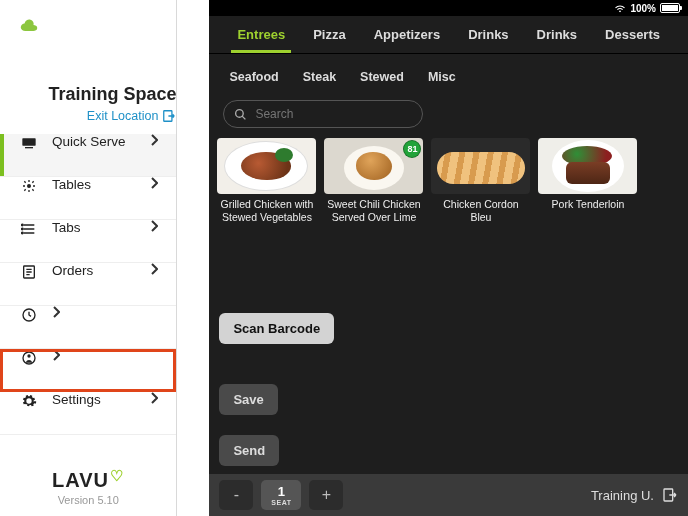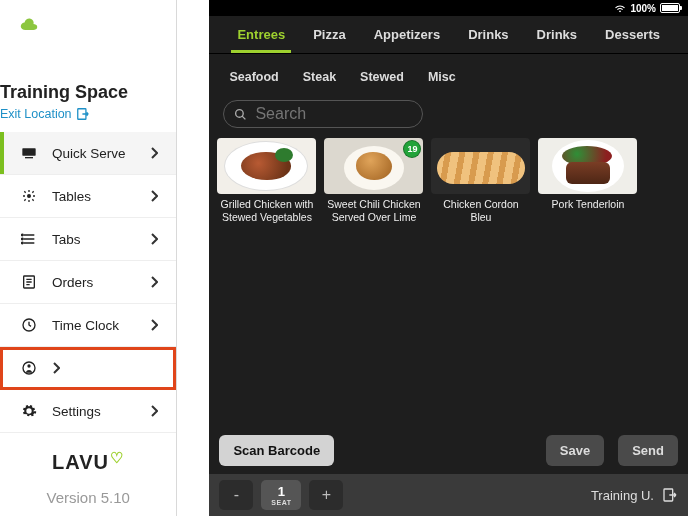--- a/index.html
+++ b/index.html
@@ -1,59 +1,59 @@
 <!DOCTYPE html>
 <html><head>
 <meta charset="utf-8">
 <style>
   * { box-sizing: border-box; margin: 0; padding: 0; }
   html, body { width: 688px; height: 516px; font-family: -apple-system, "Helvetica Neue", Arial, sans-serif; overflow: hidden; }
   .app { display: flex; width: 688px; height: 516px; }
   .sidebar { width: 258px; height: 516px; background: #fff; display: flex; flex-direction: column; border-right: 1px solid #d9d9d9; }
   .logo-area { height: 50px; display: flex; align-items: center; padding-left: 20px; }
   .logo-cloud { width: 18px; height: 14px; position: relative; }
-  .header { text-align: left; padding: 2px 0 10px; margin-top: 32px; }
+  .header { text-align: right; padding: 2px 0 10px; margin-top: 32px; }
   .title { font-weight: 700; font-size: 18px; color: #222; }
   .exit { color: #1e90c7; font-size: 12.5px; display: inline-flex; align-items: center; gap: 4px; margin-top: 4px; cursor: pointer; }
   .nav { flex: 1; }
-  .nav-item { display: flex; align-items: center; height: 43px; padding: 0 18px 0 20px; border-bottom: 1px solid #eee; position: relative; cursor: pointer; }
+  .nav-item { display: flex; align-items: flex-start; height: 43px; padding: 0 18px 0 20px; border-bottom: 1px solid #eee; position: relative; cursor: pointer; }
   .nav-item.active { background: #f5f5f5; }
   .nav-item.active::before { content:''; position:absolute; left:0; top:0; bottom:0; width:4px; background:#7cbf1f; }
   .nav-icon { width: 18px; height: 18px; margin-right: 14px; color:#222; display:flex; align-items:center; justify-content:center;}
   .nav-label { flex: 1; font-size: 13.5px; color: #222; }
   .chev { color:#333; }
   .nav-item.highlight { outline: 3px solid #e0451a; outline-offset: -3px; border-bottom-color: transparent;}
   .sidebar-footer { text-align: center; padding: 18px 0 10px; }
   .lavu { font-weight: 800; font-size: 20px; letter-spacing: 1px; color:#222; display:inline-flex; align-items:flex-start; }
   .heart { color:#9ed12f; font-size:15px; margin-left:1px; margin-top:-2px;}
-  .version { font-size: 15px; color: #999; margin-top: 15px; }
+  .version { font-size: 11px; color: #999; margin-top: 2px; }
 
   .main { flex: 1; background: #1e1e1e; display: flex; flex-direction: column; color: #fff; position:relative;margin-left:32px; }
   .statusbar { height: 16px; background:#000; display:flex; justify-content:flex-end; align-items:center; gap:4px; padding-right:8px; font-size:10px; font-weight:600;}
   .wifi { width:12px; height:9px; }
   .battery { width:20px; height:10px; border:1px solid #fff; border-radius:2px; position:relative;}
   .battery::after { content:''; position:absolute; right:-3px; top:2px; width:2px; height:4px; background:#fff; border-radius:0 1px 1px 0;}
   .battery-fill { position:absolute; left:1px; top:1px; bottom:1px; right:1px; background:#fff;}
   .tabs { display:flex; padding: 0 14px; gap: 0; border-bottom:1px solid #000; background:#1e1e1e; height:38px; align-items:stretch;}
   .tab { padding: 0 14px; font-size: 13px; font-weight:700; color:#ddd; display:flex; align-items:center; cursor:pointer; position:relative;}
   .tab.active { color:#9ed12f; }
   .tab.active::after { content:''; position:absolute; left:8px; right:8px; bottom:0; height:3px; background:#9ed12f;}
   .subtabs { display:flex; gap:12px; padding: 12px 14px 6px; align-items:center; font-size:12.5px; font-weight:700;}
   .subtabs .pill { background:#ccc; color:#111; border-radius:14px; padding:6px 14px; cursor:pointer;}
   .subtabs .sub { color:#ddd; padding:4px 6px; cursor:pointer;}
   .searchrow { padding: 6px 14px 10px; }
   .search { width: 200px; height:28px; border-radius:14px; border:1px solid #555; background:#1e1e1e; display:flex; align-items:center; padding:0 10px; gap:8px;}
-  .search input { flex:1; background:transparent; border:none; outline:none; color:#a3a3a3; font-size:16px;}
+  .search input { flex:1; background:transparent; border:none; outline:none; color:#a3a3a3; font-size:12px;}
   .grid { display:flex; gap:8px; padding: 0 8px; }
   .card { width:99px; text-align:center; cursor:pointer;}
   .thumb { width:99px; height:56px; border-radius:4px; position:relative; overflow:hidden;}
   .badge { position:absolute; top:2px; right:2px; width:18px; height:18px; border-radius:50%; background:#22a33a; color:#fff; font-size:9px; font-weight:700; display:flex; align-items:center; justify-content:center; border:1px solid rgba(0,0,0,.3);}
   .card-label { font-size:10.5px; color:#eee; margin-top:4px; line-height:1.25; min-height:26px;}
   .bottom { position:absolute; left:0; right:0; bottom:0; }
-  .action-row { display:flex; align-items:flex-start; padding:8px 10px; gap:14px; background:#1e1e1e;}
+  .action-row { display:flex; align-items:flex-start; padding:8px 10px; gap:20px; background:#1e1e1e;flex-direction:column;}
   .chip { background:#d3d3d3; color:#111; font-weight:700; font-size:13px; border-radius:6px; padding:8px 14px; cursor:pointer;}
   .spacer { flex:1;}
   .btn-dark { background:#4a4a4a; color:#ddd; font-weight:700; font-size:13px; border-radius:6px; padding:8px 14px; cursor:pointer;}
   .seatbar { height:42px; background:#3a3a3a; display:flex; align-items:center; padding:0 10px; gap:8px;}
   .seat-btn { width:34px; height:30px; border-radius:5px; background:#2c2c2c; color:#bbb; display:flex; align-items:center; justify-content:center; font-size:16px; cursor:pointer;}
   .seat-count { width:40px; height:30px; border-radius:5px; background:#555; color:#fff; display:flex; flex-direction:column; align-items:center; justify-content:center; font-size:13px; font-weight:700; line-height:1;}
   .seat-count span:last-child { font-size:7px; font-weight:600; color:#ddd; letter-spacing:.5px; margin-top:1px;}
   .user { margin-left:auto; display:flex; align-items:center; gap:8px; color:#ddd; font-size:13px; cursor:pointer;text-align:center;}
   svg { display:block; }
   
@@ -156,21 +156,20 @@
             </svg>
           </span>
       </div>
       <div class="nav-item">
         <span class="nav-icon">
             <svg width="16" height="16" viewBox="0 0 24 24" fill="none" stroke="#222" stroke-width="2">
               <circle cx="12" cy="12" r="9"></circle>
               <path d="M12 7v5l3 2"></path>
             </svg>
           </span>
-        <span class="nav-label">Time Clock</span>
         <span class="chev">
             <svg width="8" height="12" viewBox="0 0 8 12" fill="none" stroke="#333" stroke-width="2">
               <path d="M2 1l5 5-5 5"></path>
             </svg>
           </span>
       </div>
       <div class="nav-item highlight">
         <span class="nav-icon">
             <svg width="16" height="16" viewBox="0 0 24 24" fill="none" stroke="#222" stroke-width="2">
               <circle cx="12" cy="12" r="9"></circle>
@@ -254,21 +253,21 @@
             <div class="plate"></div>
             <div class="food"></div>
             <div class="veg"></div>
           </div>
         <div class="card-label">Grilled Chicken with Stewed Vegetables</div>
       </div>
       <div class="card">
         <div class="thumb t2">
             <div class="bowl"></div>
             <div class="chk"></div>
-            <div class="badge">19</div>
+            <div class="badge">81</div>
           </div>
         <div class="card-label">Sweet Chili Chicken Served Over Lime</div>
       </div>
       <div class="card">
         <div class="thumb t3">
             <div class="roll"></div>
           </div>
         <div class="card-label">Chicken Cordon Bleu</div>
       </div>
       <div class="card">

